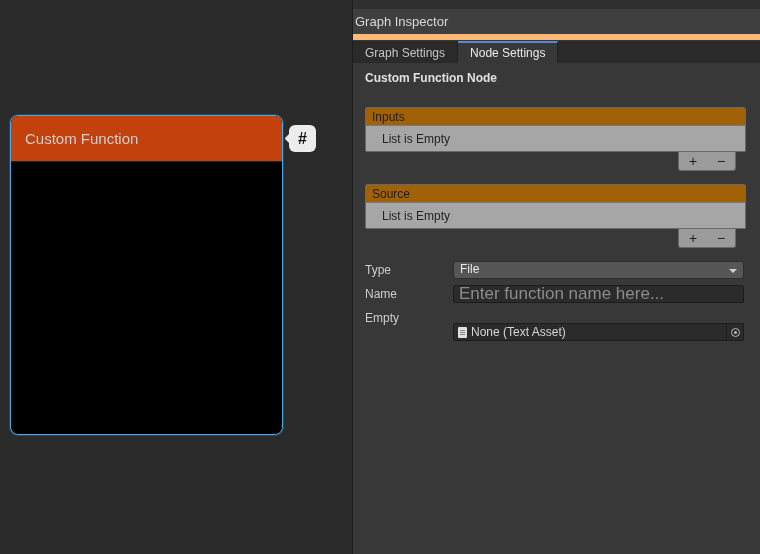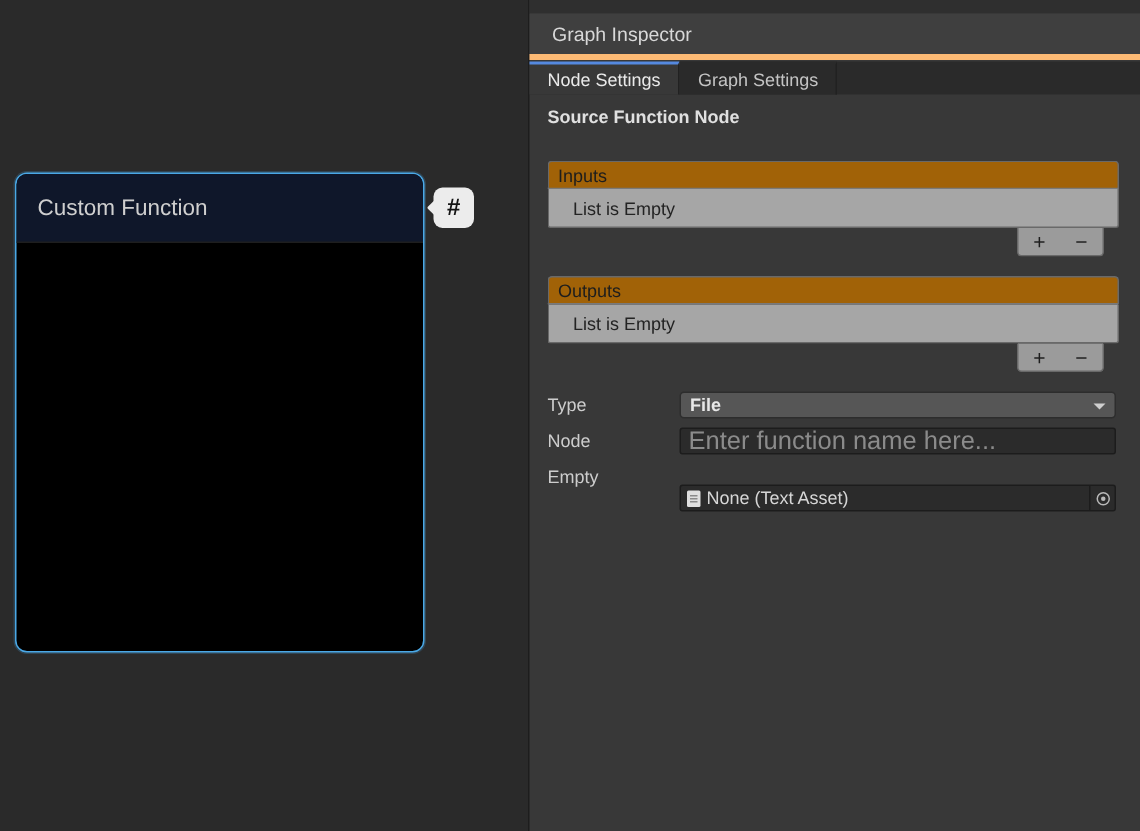--- a/index.html
+++ b/index.html
@@ -19,21 +19,21 @@
   .node {
     position: absolute; left: 10px; top: 115px;
     width: 273px; height: 320px;
     background: #000;
     border: 1px solid var(--node-selection-border, #4aa8e6);
     border-radius: 8px;
     box-shadow: 0 0 0 1px rgba(74,168,230,.22);
     overflow: hidden;
   }
   .node-header {
-    height: 46px; background: #0f172a;
+    height: 46px; background: #c2410c;
     border-bottom: 1px solid #1e1e1e;
     display: flex; align-items: center; padding: 0 14px;
   }
   .node-title { font-size: 15px; color: #cfcfcf; }
 
   .badge {
     position: absolute; left: 289px; top: 125px;
     width: 27px; height: 27px;
     background: #ececec; border-radius: 6px;
     display: flex; align-items: center; justify-content: center;
@@ -48,22 +48,22 @@
   
   .panel {
     position: absolute; left: 352px; top: 0;
     width: 408px; height: 554px;
     background: var(--panel-bg, #383838);
     border-left: 1px solid #1d1d1d;
   }
   .panel-topstrip { position: absolute; left: 0; top: 0; width: 100%; height: 9px; background: #2f2f2f; }
   .panel-title-bar {
     position: absolute; left: 0; top: 9px; width: 100%; height: 31px;
-    background: #3f3f3f; border-bottom: 4px solid #fdba74;
-    display: flex; align-items: center; padding: 0 15px;
+    background: #3f3f3f; border-bottom: 6px solid #fdba74;
+    display: flex; align-items: center; padding: 0 2px;
   }
   .panel-title { font-size: 13px; color: #d8d8d8; }
 
   .tab-bar { position: absolute; left: 0; top: 41px; width: 100%; height: 22px; background: #2a2a2a; display: flex; }
   .tab {
     height: 100%; display: flex; align-items: center; padding: 0 12px;
     font-size: 12px; color: #c4c4c4;
     border-top: 2px solid transparent; border-right: 1px solid #212121;
     background: #2a2a2a; cursor: default;
   }
@@ -101,22 +101,22 @@
   
   .field-row { position: absolute; left: 12px; right: 16px; height: 18px; display: flex; align-items: center; }
   .field-row.type { top: 261px; }
   .field-row.name { top: 285px; }
   .field-row.source { top: 309px; }
   .field-label { width: 88px; font-size: 12px; color: #cdcdcd; flex: 0 0 auto; }
 
   .dropdown {
     flex: 1; height: 18px; position: relative;
     background: #565656; border: 1px solid #2d2d2d; border-radius: 3px;
-    display: flex; align-items: center; padding: 0 6px;
-    font-size: 12px; color: #e8e8e8; cursor: default; font-weight: bold;
+    display: flex; padding: 0 6px;
+    font-size: 12px; color: #e8e8e8; cursor: default;
   }
   .caret {
     position: absolute; right: 6px; top: 7px;
     width: 0; height: 0;
     border-left: 4px solid transparent; border-right: 4px solid transparent;
     border-top: 4px solid #cfcfcf;
   }
 
   .text-input {
     flex: 1; height: 18px;
@@ -164,48 +164,48 @@
 </div>
 
 <div class="panel">
   <div class="panel-topstrip"></div>
 
   <div class="panel-title-bar">
     <span class="panel-title">Graph Inspector</span>
   </div>
 
   <div class="tab-bar">
+    <div class="tab">
+      <span>Graph Settings</span>
+    </div>
     <div class="tab active">
       <span>Node Settings</span>
     </div>
-    <div class="tab">
-      <span>Graph Settings</span>
-    </div>
-  </div>
-
-  <div class="section-title">Source Function Node</div>
+  </div>
+
+  <div class="section-title">Custom Function Node</div>
 
   <div class="rlist inputs">
     <div class="rlist-header">
       <span>Inputs</span>
     </div>
     <div class="rlist-body">
       <span>List is Empty</span>
     </div>
     <div class="rlist-footer">
       <div class="rlist-footer-box">
         <span class="rlist-btn">+</span>
         <span class="rlist-btn">−</span>
       </div>
     </div>
   </div>
 
   <div class="rlist outputs">
     <div class="rlist-header">
-      <span>Outputs</span>
+      <span>Source</span>
     </div>
     <div class="rlist-body">
       <span>List is Empty</span>
     </div>
     <div class="rlist-footer">
       <div class="rlist-footer-box">
         <span class="rlist-btn">+</span>
         <span class="rlist-btn">−</span>
       </div>
     </div>
@@ -213,21 +213,21 @@
 
   <div class="field-row type">
     <span class="field-label">Type</span>
     <div class="dropdown">
       <span>File</span>
       <span class="caret"></span>
     </div>
   </div>
 
   <div class="field-row name">
-    <span class="field-label">Node</span>
+    <span class="field-label">Name</span>
     <input class="text-input" type="text" placeholder="Enter function name here..." style="">
   </div>
 
   <div class="field-row source">
     <span class="field-label">Empty</span>
     <div class="object-field">
       <span class="page-icon"></span>
       <span>None (Text Asset)</span>
       <span class="picker">
         <span class="picker-circle"></span>

